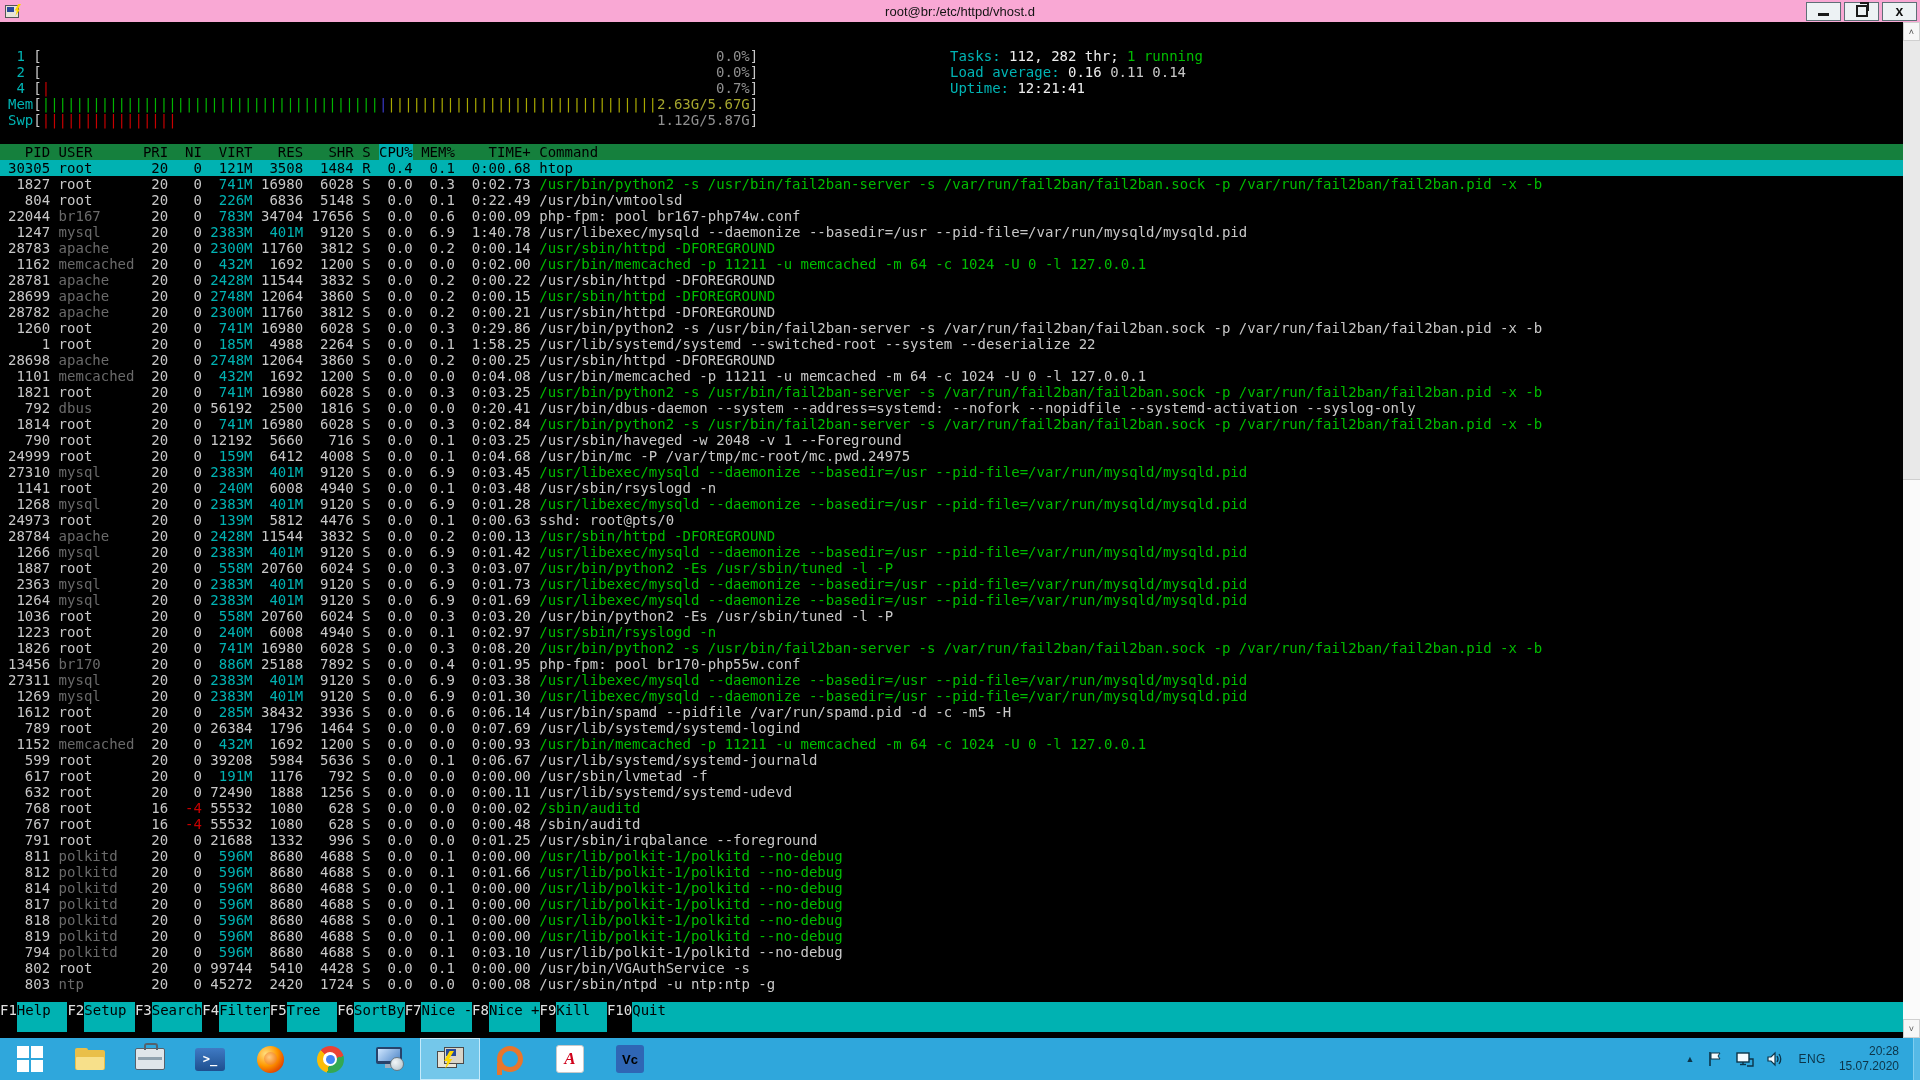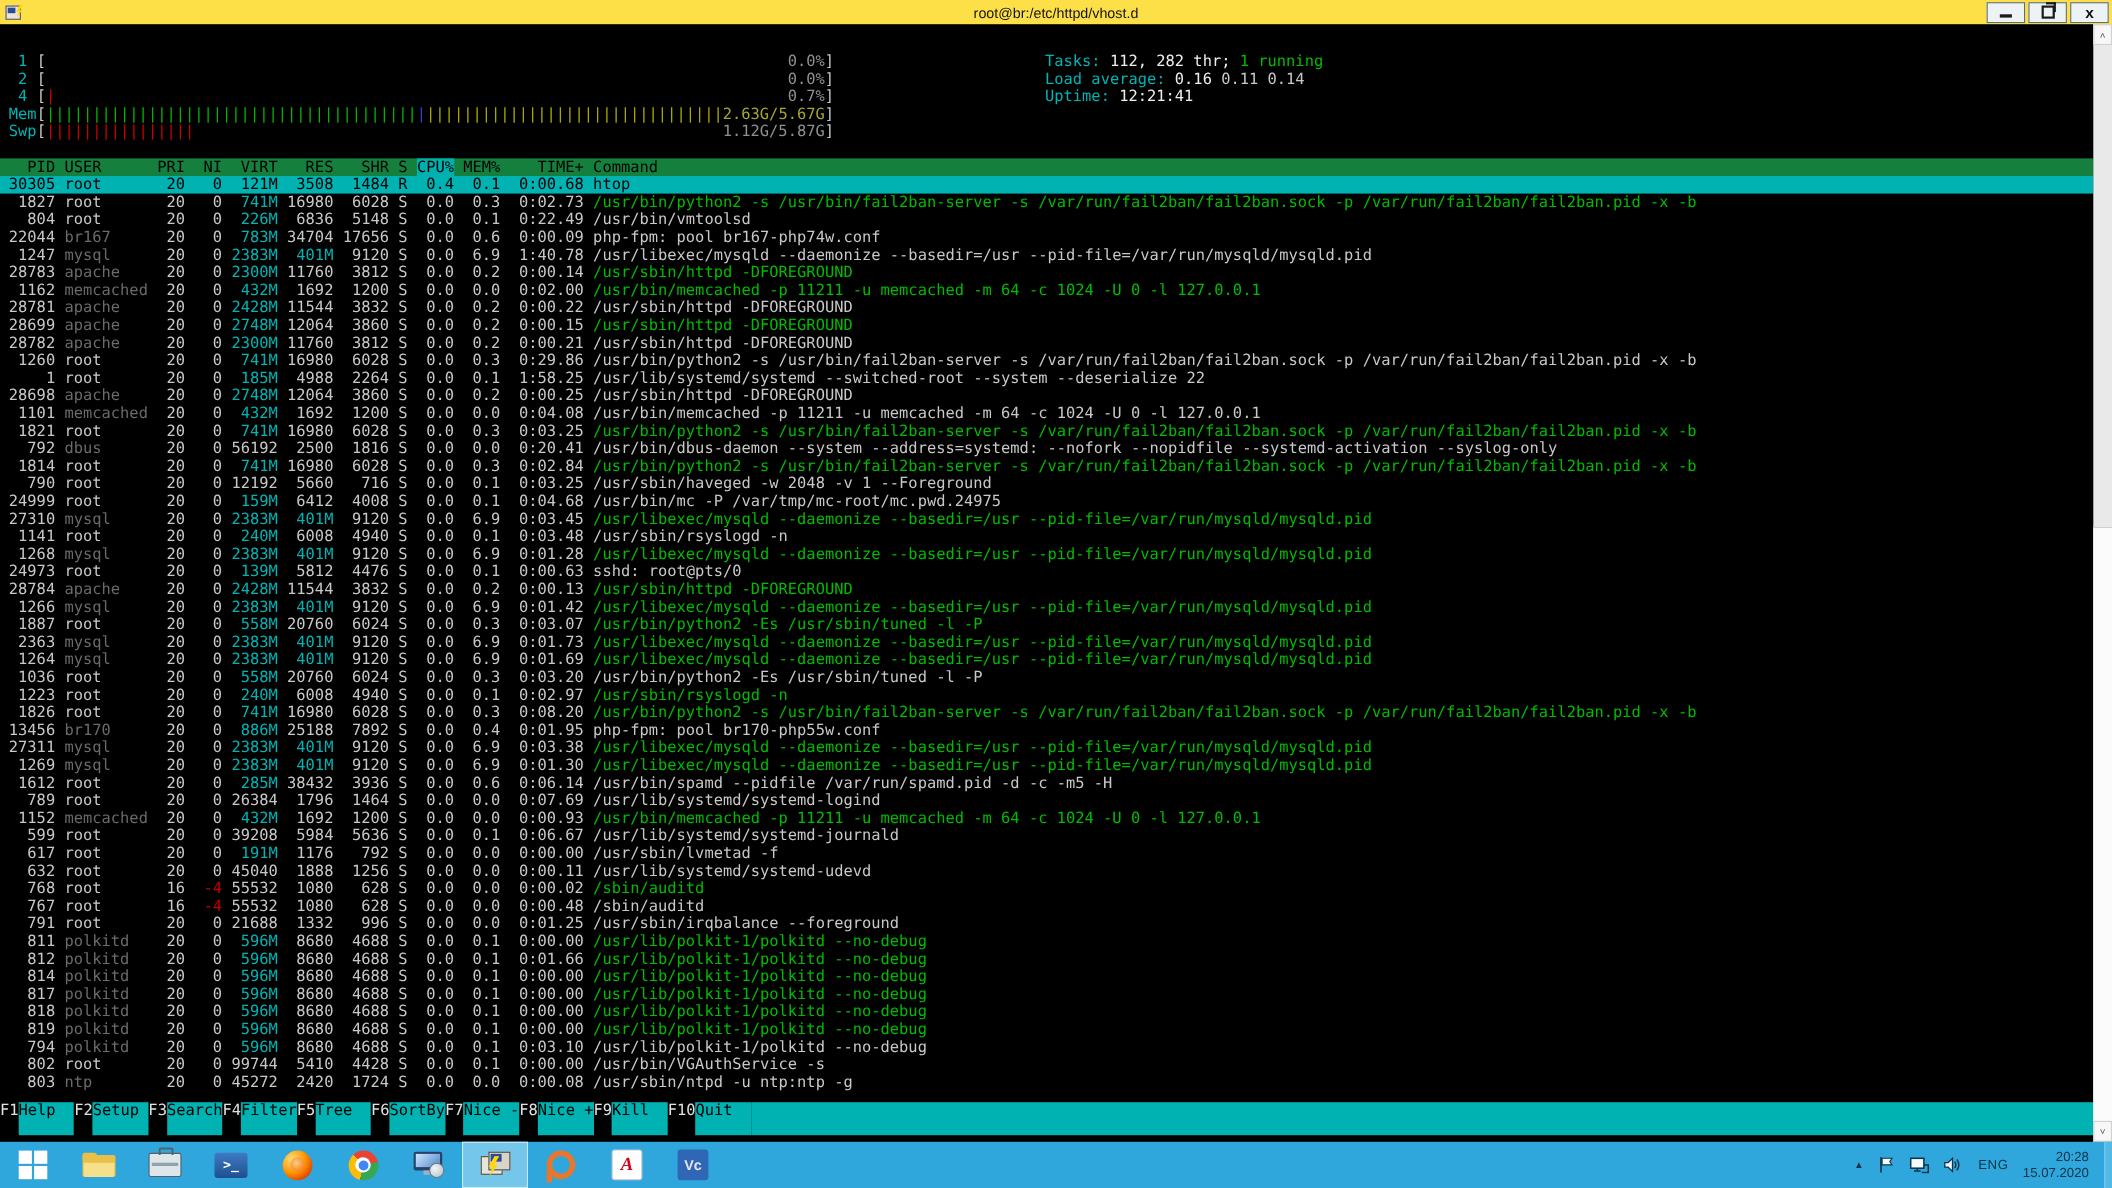--- a/index.html
+++ b/index.html
@@ -1,20 +1,20 @@
 <!DOCTYPE html>
 <html><head>
 <meta charset="utf-8">
 <style>
   html,body{margin:0;padding:0}
   body{width:1920px;height:1080px;position:relative;background:#000;overflow:hidden;
        font-family:"DejaVu Sans Mono",monospace}
 
   
-  .titlebar{position:absolute;top:0;left:0;right:0;height:22px;background:#fde047;
+  .titlebar{position:absolute;top:0;left:0;right:0;height:22px;background:#f9a8d4;
     display:flex;align-items:center;font-family:"Liberation Sans",sans-serif;
     font-size:13px;color:#141414;z-index:5}
   .app-ico{width:16px;height:14px;margin-left:5px;position:relative}
   .app-ico .box{position:absolute;left:0;top:1px;width:12px;height:11px;background:#e8e4d8;
     border:1px solid #555}
   .app-ico .scr{position:absolute;left:2px;top:3px;width:7px;height:5px;background:#2a4a9a}
   .app-ico .bolt{position:absolute;right:0;top:0;width:7px;height:12px;background:#ffd800;
     clip-path:polygon(60% 0,100% 0,55% 45%,85% 45%,20% 100%,40% 55%,10% 55%)}
   .title{position:absolute;left:0;right:0;text-align:center;pointer-events:none}
   .winbtns{margin-left:auto;display:flex;margin-right:3px;gap:3px}
@@ -94,21 +94,21 @@
   .ic-putty .b1{position:absolute;left:0;top:4px;width:18px;height:15px;background:#e8e4d8;border:1px solid #4a4a4a}
   .ic-putty .b2{position:absolute;left:7px;top:0;width:18px;height:15px;background:#d8d4c8;border:1px solid #4a4a4a}
   .ic-putty .s2{position:absolute;left:9px;top:2px;width:10px;height:7px;background:#2a4a9a}
   .ic-putty .bolt{position:absolute;left:6px;top:4px;width:11px;height:18px;background:#ffd800;
     clip-path:polygon(60% 0,100% 0,55% 45%,85% 45%,20% 100%,40% 55%,10% 55%);filter:drop-shadow(0.5px 0.5px 0 #333)}
   .ic-ppt{width:26px;height:26px;border:5px solid #e8762c;border-radius:50%;box-sizing:border-box;position:relative}
   .ic-ppt:before{content:"";position:absolute;left:-5px;top:12px;width:5px;height:12px;background:#e8762c}
   .ic-acrobat{width:26px;height:26px;background:#fff;border-radius:3px;border:1px solid #c9c9c9;
     display:flex;align-items:center;justify-content:center}
   .ic-acrobat span{color:#d0021b;font:bold italic 17px "Liberation Serif",serif}
-  .ic-vnc{width:28px;height:28px;background:#2f66b5;border-radius:3px;color:#e5e5e5;
+  .ic-vnc{width:28px;height:28px;background:#2f66b5;border-radius:3px;color:#000000;
     display:flex;align-items:center;justify-content:center;font:bold 13px "Liberation Sans",sans-serif}
 
   .tray{margin-left:auto;display:flex;align-items:center;gap:13px;padding-right:10px;color:#0c3448}
   .tray-arrow{font-size:9px;color:#0c3448}
   .tray svg{display:block}
   .lang{font-size:12px;letter-spacing:0.5px}
   .clock{text-align:right;font-size:12px;line-height:15px}
   .showdesk{width:6px;height:42px;background:#55b9e6;border-left:1px solid #7fcdef;margin-left:4px}
 </style>
 </head>
@@ -178,21 +178,21 @@
         <div class="tl row"><span> 1223</span> <span>root     </span> <span> 20</span> <span>  0</span> <span class="cyan"> 240M</span> <span> 6008</span> <span> 4940</span> <span>S</span> <span> 0.0</span> <span> 0.1</span> <span> 0:02.97</span> <span class="green">/usr/sbin/rsyslogd -n</span></div>
         <div class="tl row"><span> 1826</span> <span>root     </span> <span> 20</span> <span>  0</span> <span class="cyan"> 741M</span> <span>16980</span> <span> 6028</span> <span>S</span> <span> 0.0</span> <span> 0.3</span> <span> 0:08.20</span> <span class="green">/usr/bin/python2 -s /usr/bin/fail2ban-server -s /var/run/fail2ban/fail2ban.sock -p /var/run/fail2ban/fail2ban.pid -x -b</span></div>
         <div class="tl row"><span>13456</span> <span class="shadow">br170    </span> <span> 20</span> <span>  0</span> <span class="cyan"> 886M</span> <span>25188</span> <span> 7892</span> <span>S</span> <span> 0.0</span> <span> 0.4</span> <span> 0:01.95</span> <span>php-fpm: pool br170-php55w.conf</span></div>
         <div class="tl row"><span>27311</span> <span class="shadow">mysql    </span> <span> 20</span> <span>  0</span> <span class="cyan">2383M</span> <span class="cyan"> 401M</span> <span> 9120</span> <span>S</span> <span> 0.0</span> <span> 6.9</span> <span> 0:03.38</span> <span class="green">/usr/libexec/mysqld --daemonize --basedir=/usr --pid-file=/var/run/mysqld/mysqld.pid</span></div>
         <div class="tl row"><span> 1269</span> <span class="shadow">mysql    </span> <span> 20</span> <span>  0</span> <span class="cyan">2383M</span> <span class="cyan"> 401M</span> <span> 9120</span> <span>S</span> <span> 0.0</span> <span> 6.9</span> <span> 0:01.30</span> <span class="green">/usr/libexec/mysqld --daemonize --basedir=/usr --pid-file=/var/run/mysqld/mysqld.pid</span></div>
         <div class="tl row"><span> 1612</span> <span>root     </span> <span> 20</span> <span>  0</span> <span class="cyan"> 285M</span> <span>38432</span> <span> 3936</span> <span>S</span> <span> 0.0</span> <span> 0.6</span> <span> 0:06.14</span> <span>/usr/bin/spamd --pidfile /var/run/spamd.pid -d -c -m5 -H</span></div>
         <div class="tl row"><span>  789</span> <span>root     </span> <span> 20</span> <span>  0</span> <span>26384</span> <span> 1796</span> <span> 1464</span> <span>S</span> <span> 0.0</span> <span> 0.0</span> <span> 0:07.69</span> <span>/usr/lib/systemd/systemd-logind</span></div>
         <div class="tl row"><span> 1152</span> <span class="shadow">memcached</span> <span> 20</span> <span>  0</span> <span class="cyan"> 432M</span> <span> 1692</span> <span> 1200</span> <span>S</span> <span> 0.0</span> <span> 0.0</span> <span> 0:00.93</span> <span class="green">/usr/bin/memcached -p 11211 -u memcached -m 64 -c 1024 -U 0 -l 127.0.0.1</span></div>
         <div class="tl row"><span>  599</span> <span>root     </span> <span> 20</span> <span>  0</span> <span>39208</span> <span> 5984</span> <span> 5636</span> <span>S</span> <span> 0.0</span> <span> 0.1</span> <span> 0:06.67</span> <span>/usr/lib/systemd/systemd-journald</span></div>
         <div class="tl row"><span>  617</span> <span>root     </span> <span> 20</span> <span>  0</span> <span class="cyan"> 191M</span> <span> 1176</span> <span>  792</span> <span>S</span> <span> 0.0</span> <span> 0.0</span> <span> 0:00.00</span> <span>/usr/sbin/lvmetad -f</span></div>
-        <div class="tl row"><span>  632</span> <span>root     </span> <span> 20</span> <span>  0</span> <span>45040</span> <span> 1888</span> <span> 1256</span> <span>S</span> <span> 0.0</span> <span> 0.0</span> <span> 0:00.11</span> <span>/usr/lib/systemd/systemd-udevd</span></div>
+        <div class="tl row"><span>  632</span> <span>root     </span> <span> 20</span> <span>  0</span> <span>72490</span> <span> 1888</span> <span> 1256</span> <span>S</span> <span> 0.0</span> <span> 0.0</span> <span> 0:00.11</span> <span>/usr/lib/systemd/systemd-udevd</span></div>
         <div class="tl row"><span>  768</span> <span>root     </span> <span> 16</span> <span class="red"> -4</span> <span>55532</span> <span> 1080</span> <span>  628</span> <span>S</span> <span> 0.0</span> <span> 0.0</span> <span> 0:00.02</span> <span class="green">/sbin/auditd</span></div>
         <div class="tl row"><span>  767</span> <span>root     </span> <span> 16</span> <span class="red"> -4</span> <span>55532</span> <span> 1080</span> <span>  628</span> <span>S</span> <span> 0.0</span> <span> 0.0</span> <span> 0:00.48</span> <span>/sbin/auditd</span></div>
         <div class="tl row"><span>  791</span> <span>root     </span> <span> 20</span> <span>  0</span> <span>21688</span> <span> 1332</span> <span>  996</span> <span>S</span> <span> 0.0</span> <span> 0.0</span> <span> 0:01.25</span> <span>/usr/sbin/irqbalance --foreground</span></div>
         <div class="tl row"><span>  811</span> <span class="shadow">polkitd  </span> <span> 20</span> <span>  0</span> <span class="cyan"> 596M</span> <span> 8680</span> <span> 4688</span> <span>S</span> <span> 0.0</span> <span> 0.1</span> <span> 0:00.00</span> <span class="green">/usr/lib/polkit-1/polkitd --no-debug</span></div>
         <div class="tl row"><span>  812</span> <span class="shadow">polkitd  </span> <span> 20</span> <span>  0</span> <span class="cyan"> 596M</span> <span> 8680</span> <span> 4688</span> <span>S</span> <span> 0.0</span> <span> 0.1</span> <span> 0:01.66</span> <span class="green">/usr/lib/polkit-1/polkitd --no-debug</span></div>
         <div class="tl row"><span>  814</span> <span class="shadow">polkitd  </span> <span> 20</span> <span>  0</span> <span class="cyan"> 596M</span> <span> 8680</span> <span> 4688</span> <span>S</span> <span> 0.0</span> <span> 0.1</span> <span> 0:00.00</span> <span class="green">/usr/lib/polkit-1/polkitd --no-debug</span></div>
         <div class="tl row"><span>  817</span> <span class="shadow">polkitd  </span> <span> 20</span> <span>  0</span> <span class="cyan"> 596M</span> <span> 8680</span> <span> 4688</span> <span>S</span> <span> 0.0</span> <span> 0.1</span> <span> 0:00.00</span> <span class="green">/usr/lib/polkit-1/polkitd --no-debug</span></div>
         <div class="tl row"><span>  818</span> <span class="shadow">polkitd  </span> <span> 20</span> <span>  0</span> <span class="cyan"> 596M</span> <span> 8680</span> <span> 4688</span> <span>S</span> <span> 0.0</span> <span> 0.1</span> <span> 0:00.00</span> <span class="green">/usr/lib/polkit-1/polkitd --no-debug</span></div>
         <div class="tl row"><span>  819</span> <span class="shadow">polkitd  </span> <span> 20</span> <span>  0</span> <span class="cyan"> 596M</span> <span> 8680</span> <span> 4688</span> <span>S</span> <span> 0.0</span> <span> 0.1</span> <span> 0:00.00</span> <span class="green">/usr/lib/polkit-1/polkitd --no-debug</span></div>
         <div class="tl row"><span>  794</span> <span class="shadow">polkitd  </span> <span> 20</span> <span>  0</span> <span class="cyan"> 596M</span> <span> 8680</span> <span> 4688</span> <span>S</span> <span> 0.0</span> <span> 0.1</span> <span> 0:03.10</span> <span>/usr/lib/polkit-1/polkitd --no-debug</span></div>

